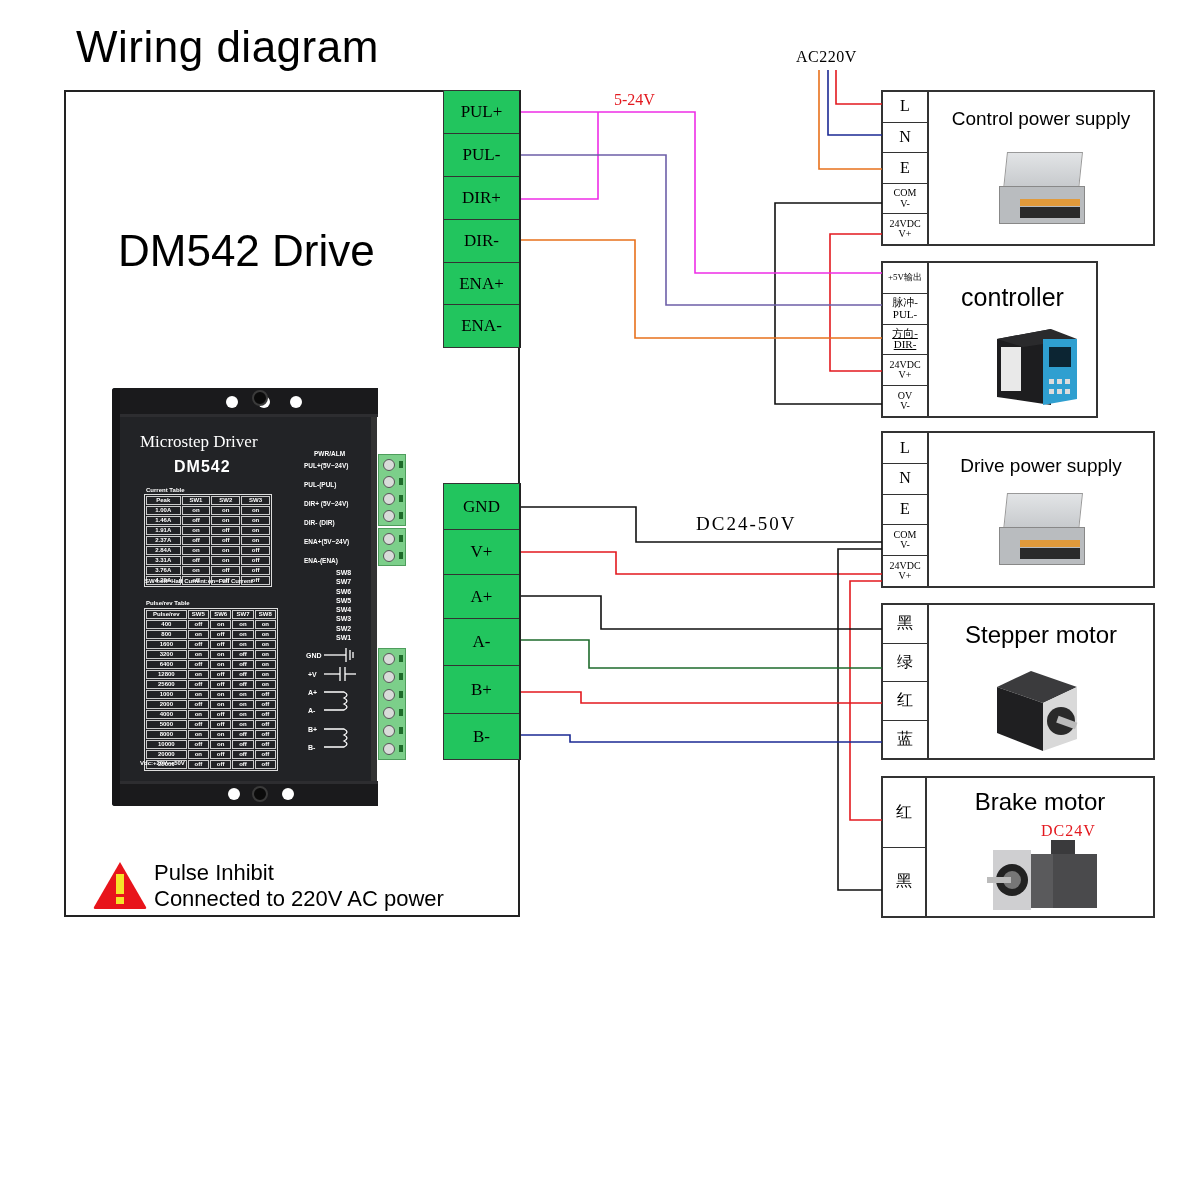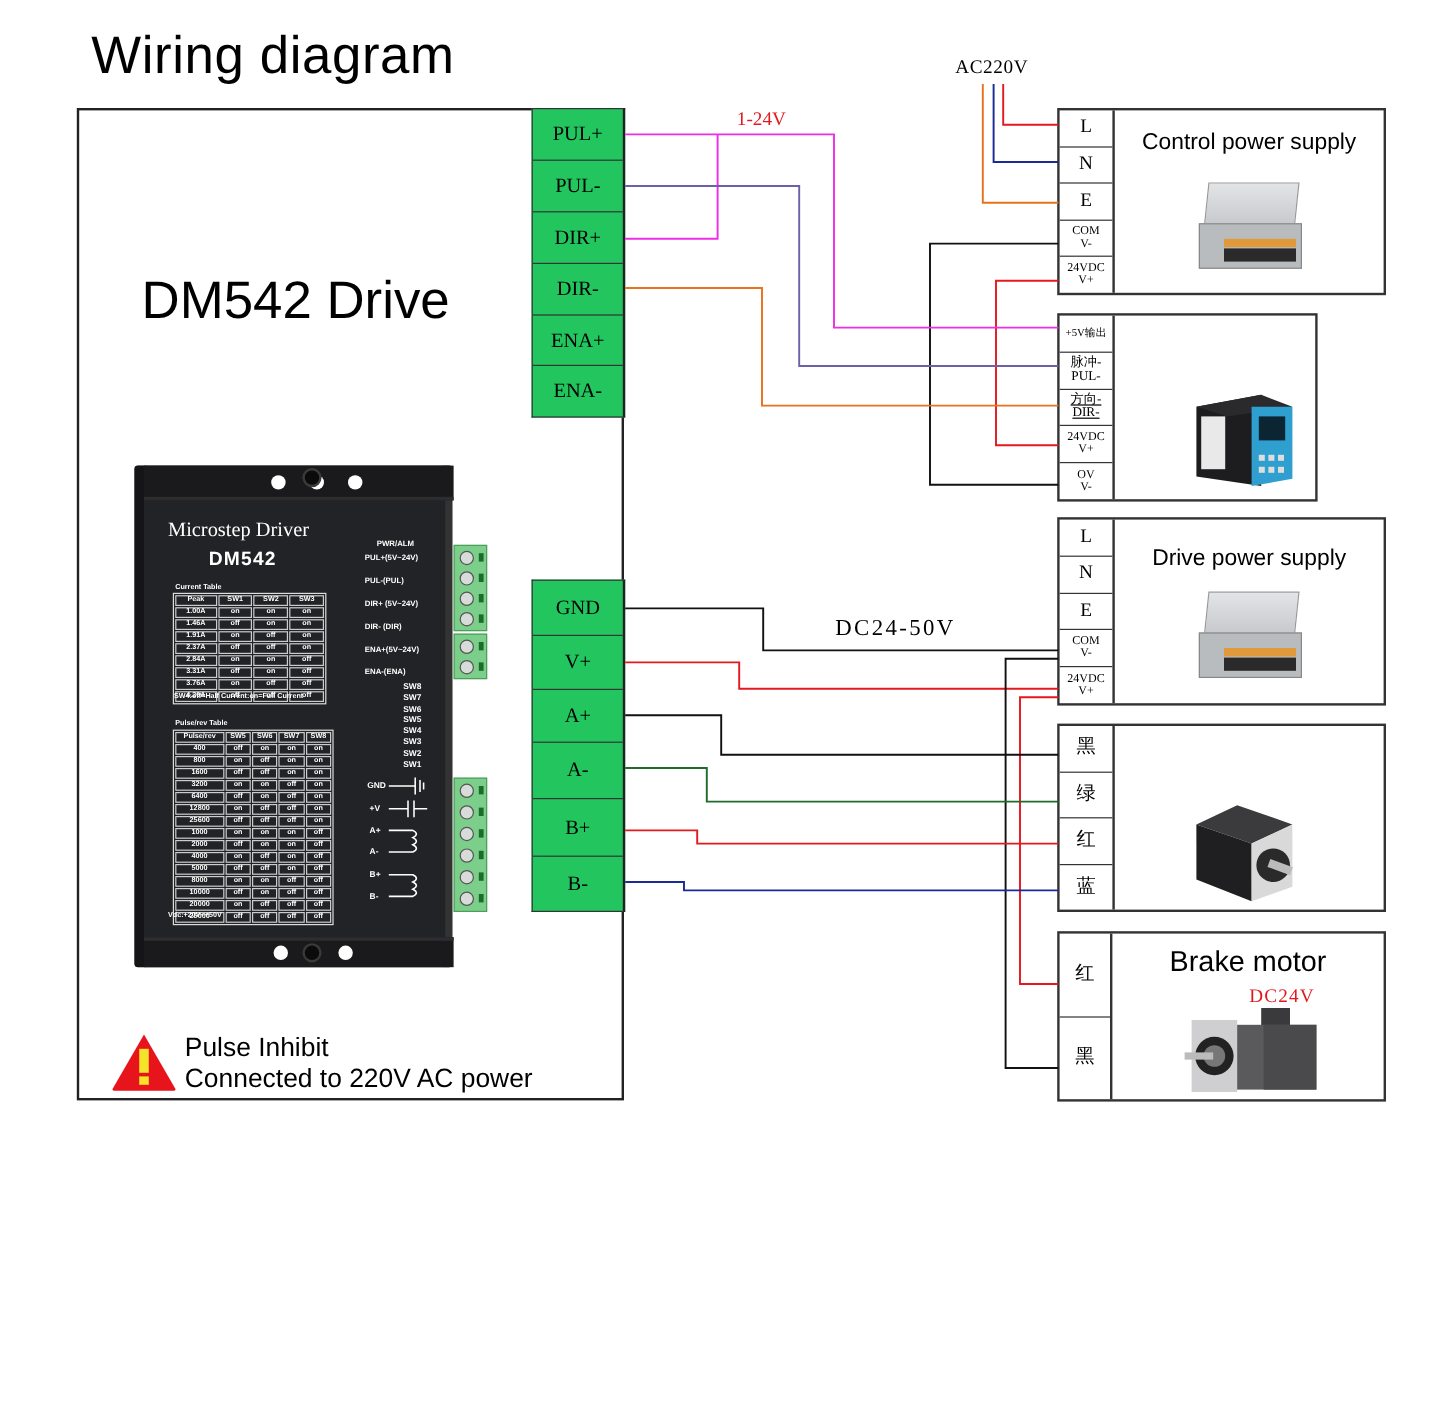--- a/index.html
+++ b/index.html
@@ -356,21 +356,21 @@
   <path d="M28 2 L54 47 Q55 49 52 49 L4 49 Q1 49 2 47 Z" fill="#e8141b"></path>
   <rect x="24" y="14" width="8" height="20" fill="#f5e42a"></rect>
   <rect x="24" y="37" width="8" height="7" fill="#f5e42a"></rect>
 </svg>
 <div class="abs warn-text">
   <div>Pulse Inhibit</div>
   <div>Connected to 220V AC power</div>
 </div>
 
 <div class="abs volt-label" style="left:796px; top:48px; font-size:16px; letter-spacing:0.5px;">AC220V</div>
-<div class="abs volt-label" style="left:614px; top:91px; color:#e3191f; font-size:16px; letter-spacing:0;">1-24V</div>
+<div class="abs volt-label" style="left:614px; top:91px; color:#e3191f; font-size:16px; letter-spacing:0;">5-24V</div>
 <div class="abs volt-label" style="left:696px; top:513px; font-size:19px; letter-spacing:2px;">DC24-50V</div>
 
 <div class="dev-box" style="left:881px; top:90px; width:274px; height:156px;">
   <div class="dev-terms">
     <div class="dev-term">
         <span>L</span>
       </div>
     <div class="dev-term">
         <span>N</span>
       </div>
@@ -414,20 +414,21 @@
     <div class="dev-term small">
         <span>24VDC</span>
         <span>V+</span>
       </div>
     <div class="dev-term small">
         <span>OV</span>
         <span>V-</span>
       </div>
   </div>
   <div class="dev-body">
+    <div class="dev-name" style="top:20px; font-size:25px;">controller</div>
     <svg class="controller-pic" viewBox="0 0 92 92">
       <polygon points="6,22 60,12 60,88 6,80" fill="#1d1d1f"></polygon>
       <polygon points="6,22 60,12 86,22 32,30" fill="#2a2a2c"></polygon>
       <rect x="10" y="30" width="20" height="44" fill="#e9e9e9"></rect>
       <polygon points="52,22 86,22 86,82 52,88" fill="#2f9fd0"></polygon>
       <rect x="58" y="30" width="22" height="20" fill="#0c2533"></rect>
       <rect x="58" y="62" width="5" height="5" fill="#ddd"></rect>
         <rect x="66" y="62" width="5" height="5" fill="#ddd"></rect>
         <rect x="74" y="62" width="5" height="5" fill="#ddd"></rect>
       <rect x="58" y="72" width="5" height="5" fill="#ddd"></rect>
@@ -478,20 +479,21 @@
         <span>绿</span>
       </div>
     <div class="dev-term">
         <span>红</span>
       </div>
     <div class="dev-term">
         <span>蓝</span>
       </div>
   </div>
   <div class="dev-body">
+    <div class="dev-name" style="top:16px; font-size:24px;">Stepper motor</div>
     <svg class="motor-pic" style="left:62px; top:58px;" width="96" height="96" viewBox="0 0 96 96">
       <polygon points="6,24 40,8 86,24 52,40" fill="#3b3b3d"></polygon>
       <polygon points="6,24 52,40 52,88 6,70" fill="#1f1f21"></polygon>
       <polygon points="52,40 86,24 86,76 52,88" fill="#d9d9d9"></polygon>
       <circle cx="70" cy="58" r="14" fill="#2a2a2a"></circle>
       <rect x="66" y="54" width="20" height="7" fill="#bbb" transform="rotate(20 70 58)"></rect>
     </svg>
   </div>
 </div>
 

